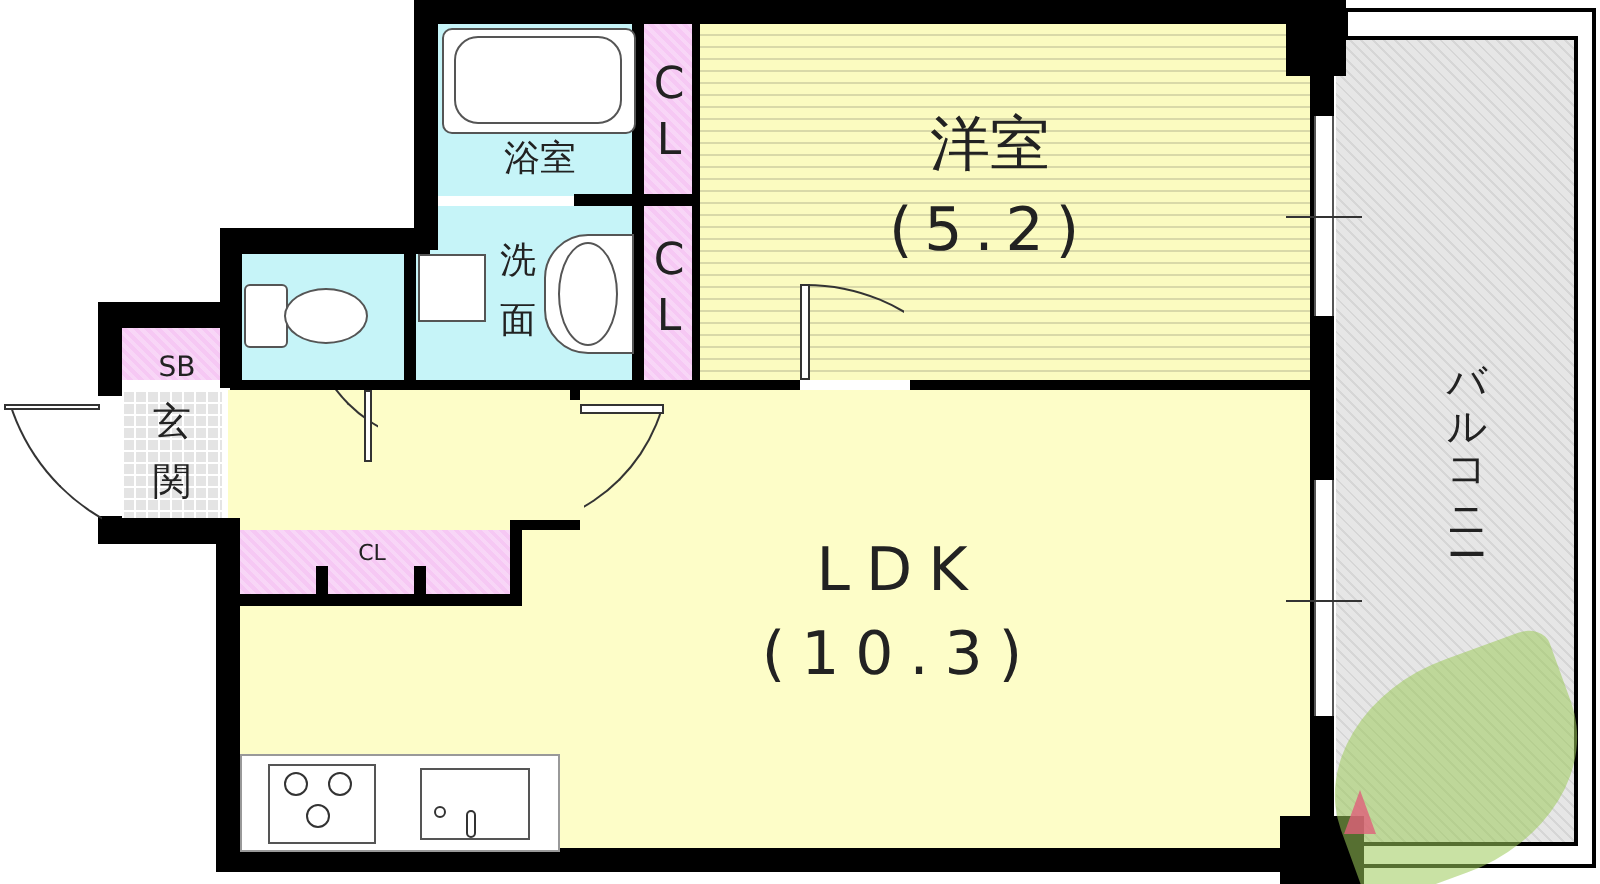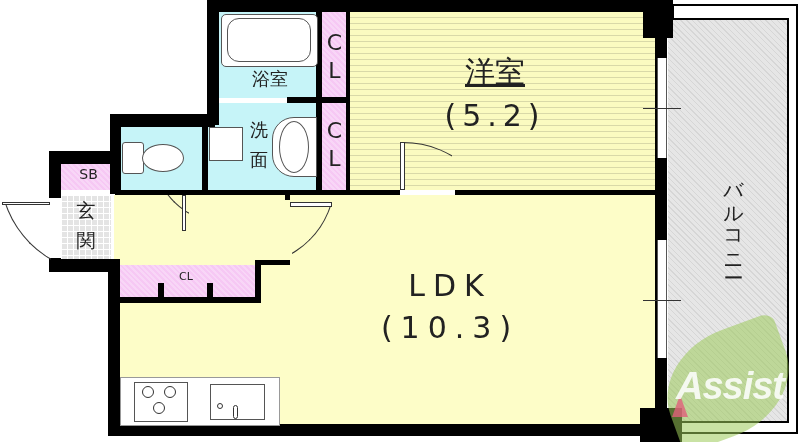--- a/index.html
+++ b/index.html
@@ -104,42 +104,41 @@
 
 <div class="door-arc" style="left:0px;top:172px;width:100px;height:100px;border-radius:0 0 0 100%;border-top:none;border-right:none;clip-path:inset(30px 50px 0 0);"></div>
 <div class="abs" style="left:2px;top:202px;width:48px;height:3px;background:#fff;border:1px solid #333;"></div>
 <div class="door-arc" style="left:153px;top:152px;width:70px;height:70px;border-radius:0 0 0 100%;border-top:none;border-right:none;clip-path:inset(43px 35px 0 0);"></div>
 <div class="abs" style="left:182px;top:195px;width:4px;height:36px;background:#fff;border:1px solid #333;"></div>
 <div class="door-arc" style="left:403px;top:142px;width:96px;height:96px;border-radius:0 100% 0 0;border-bottom:none;border-left:none;clip-path:inset(0 48px 48px 0);"></div>
 <div class="abs" style="left:400px;top:142px;width:5px;height:48px;background:#fff;border:1px solid #333;"></div>
 <div class="door-arc" style="left:250px;top:180px;width:84px;height:84px;border-radius:0 0 100% 0;border-top:none;border-left:none;clip-path:inset(24px 0 0 42px);"></div>
 <div class="abs" style="left:290px;top:202px;width:42px;height:5px;background:#fff;border:1px solid #333;"></div>
 
-<div class="label" style="left:440px;top:52px;width:110px;font-size:30px;text-decoration:underline;">洋室</div>
+<div class="label" style="left:440px;top:52px;width:110px;font-size:30px;">洋室</div>
 <div class="label" style="left:425px;top:98px;width:140px;font-size:30px;letter-spacing:6px;">(5.2)</div>
 
 <div class="label" style="left:380px;top:268px;width:140px;font-size:30px;letter-spacing:8px;">LDK</div>
 <div class="label" style="left:350px;top:310px;width:200px;font-size:30px;letter-spacing:8px;">(10.3)</div>
 
 <div class="label" style="left:230px;top:67px;width:80px;font-size:18px;">浴室</div>
 
 <div class="label" style="left:245px;top:118px;width:28px;font-size:18px;">洗</div>
 <div class="label" style="left:245px;top:148px;width:28px;font-size:18px;">面</div>
 
 <div class="label" style="left:322px;top:30px;width:25px;font-size:22px;">C</div>
 <div class="label" style="left:322px;top:58px;width:25px;font-size:22px;">L</div>
 <div class="label" style="left:322px;top:118px;width:25px;font-size:22px;">C</div>
 <div class="label" style="left:322px;top:146px;width:25px;font-size:22px;">L</div>
 
-<div class="label" style="left:61px;top:166px;width:55px;font-size:14px;">SB</div>
+<div class="label" style="left:61px;top:176px;width:55px;font-size:14px;">SB</div>
 
 <div class="label" style="left:64px;top:198px;width:44px;font-size:19px;">玄</div>
 <div class="label" style="left:64px;top:228px;width:44px;font-size:19px;">関</div>
 
 <div class="label" style="left:164px;top:270px;width:44px;font-size:11px;">CL</div>
 
 <div class="label vert" style="left:718px;top:168px;width:30px;font-size:20px;">バルコニー</div>
 
 <div class="abs" style="left:655px;top:325px;width:145px;height:115px;">
   <div class="abs" style="left:8px;top:6px;width:130px;height:104px;border-radius:60% 10% 60% 10%;background:rgba(156,203,90,0.55);transform:rotate(-20deg);"></div>
   <div class="abs" style="left:17px;top:70px;width:0;height:0;border-left:8px solid transparent;border-right:8px solid transparent;border-bottom:22px solid rgba(224,96,122,0.8);"></div>
-  <div class="label" style="left:10px;top:40px;width:130px;font-size:38px;font-weight:bold;font-style:italic;color:rgba(255,255,255,0.85);letter-spacing:-1px;font-family:'Liberation Sans', sans-serif;">Assist</div>
 </div>
 
 </body></html>

